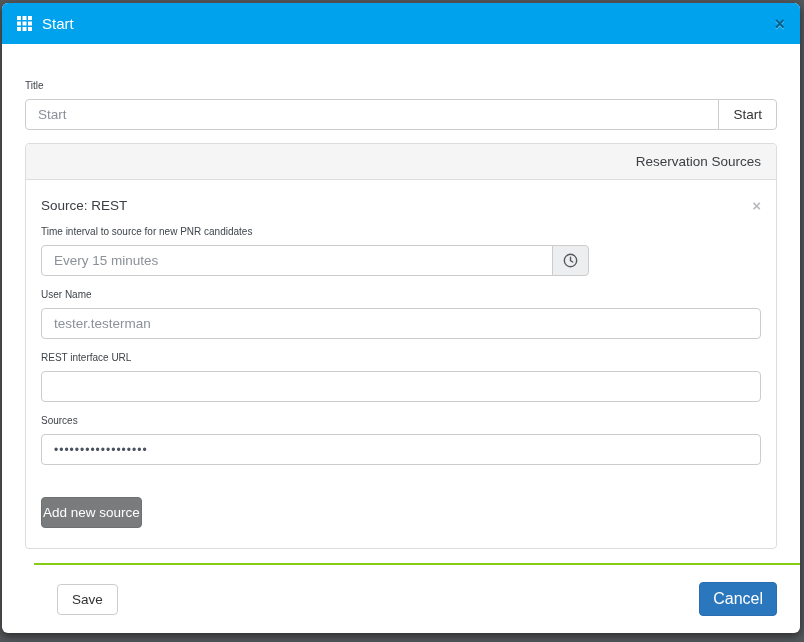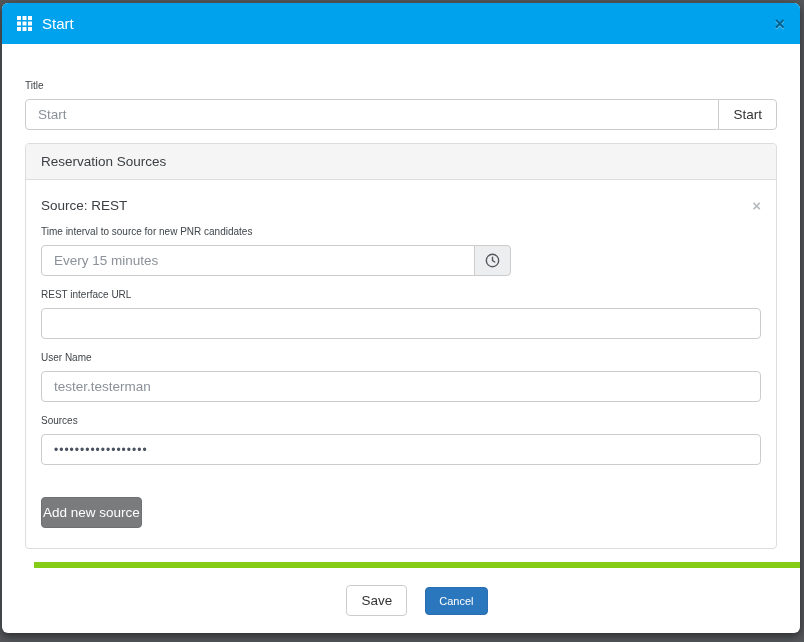--- a/index.html
+++ b/index.html
@@ -56,62 +56,62 @@
     font-size:13.5px;color:#333;padding:0 14px;height:31px;cursor:pointer;
     font-family:"Liberation Sans",sans-serif;
   }
   
   .panel{
     margin-top:13px;border:1px solid #ddd;border-radius:4px;background:#fff;
   }
   .panel-heading{
     background:#f5f5f5;border-bottom:1px solid #ddd;
     border-radius:4px 4px 0 0;
-    padding:10px 15px;font-size:13.5px;color:#3c4044;
+    padding:10px 15px;font-size:13.5px;color:#3c4044;text-align:right;
   }
   .panel-body{padding:16px 15px 20px;}
   .source-header{
     display:flex;align-items:flex-start;justify-content:space-between;
     margin:2px 0 13px;
   }
   .source-title{font-size:13.5px;font-weight:normal;color:#3c4044;}
   .source-remove{
     color:#b9bcbf;font-weight:bold;font-size:15px;line-height:1;cursor:pointer;
   }
   .form-group{margin-bottom:13px;}
-  .interval-group{display:flex;width:470px;}
+  .interval-group{display:flex;width:548px;}
   .interval-group .text-input{flex:1 1 auto;border-radius:4px 0 0 4px;}
   .input-addon{
     flex:0 0 37px;margin-left:-1px;height:31px;
     background:#eceeef;border:1px solid #ccc;border-radius:0 4px 4px 0;
     display:flex;align-items:center;justify-content:center;cursor:pointer;
   }
   .clock-icon{width:15px;height:15px;}
   .password-input{color:#4a5260;letter-spacing:1px;font-size:12px;}
   .add-btn{
     margin-top:19px;
     background:var(--add-button-bg);color:#fff;
     border:1px solid #6e7072;border-radius:4px;
     padding:7px 1px;font-size:13.5px;cursor:pointer;
     font-family:"Liberation Sans",sans-serif;
   }
   
   .modal-footer{
-    flex:0 0 auto;border-top:6px solid #84cc16;
-    padding:17px 23px;display:flex;justify-content:center;align-items:center;margin-left:32px;
+    flex:0 0 auto;border-top:2px solid #84cc16;
+    padding:17px 23px;display:flex;justify-content:space-between;align-items:center;margin-left:32px;
   }
   .save-btn{
     background:#fff;border:1px solid #ccc;border-radius:4px;
     color:#333;font-size:13.5px;padding:7px 14px;cursor:pointer;
     font-family:"Liberation Sans",sans-serif;
   }
   .cancel-btn{
     margin-left:18px;
     background:var(--cancel-button-bg);border:1px solid #2a6db0;border-radius:4px;
-    color:#fff;font-size:11px;padding:7px 13px;cursor:pointer;
+    color:#fff;font-size:16px;padding:7px 13px;cursor:pointer;
     font-family:"Liberation Sans",sans-serif;
   }
 </style>
 </head>
 <body>
 
 <div class="modal">
 
   <div class="modal-header">
     <svg class="grid-icon" viewBox="0 0 15 15" aria-hidden="true">
@@ -155,27 +155,27 @@
             <span class="input-addon">
               <svg class="clock-icon" viewBox="0 0 16 16" aria-hidden="true">
                 <circle cx="8" cy="8" r="6.6" fill="none" stroke="#55595c" stroke-width="1.5"></circle>
                 <path d="M8 4.4 V8 L10.4 9.6" fill="none" stroke="#55595c" stroke-width="1.5" stroke-linecap="round"></path>
               </svg>
             </span>
           </div>
         </div>
 
         <div class="form-group">
-          <label class="field-label">REST interface URL</label>
-          <input class="text-input" type="text" value="" style="">
+          <label class="field-label">User Name</label>
+          <input class="text-input" type="text" value="tester.testerman" style="">
         </div>
 
         <div class="form-group">
-          <label class="field-label">User Name</label>
-          <input class="text-input" type="text" value="tester.testerman" style="">
+          <label class="field-label">REST interface URL</label>
+          <input class="text-input" type="text" value="" style="">
         </div>
 
         <div class="form-group">
           <label class="field-label">Sources</label>
           <input class="text-input password-input" type="text" value="••••••••••••••••••" style="">
         </div>
 
         <button class="add-btn">Add new source</button>
       </div>
     </div>

